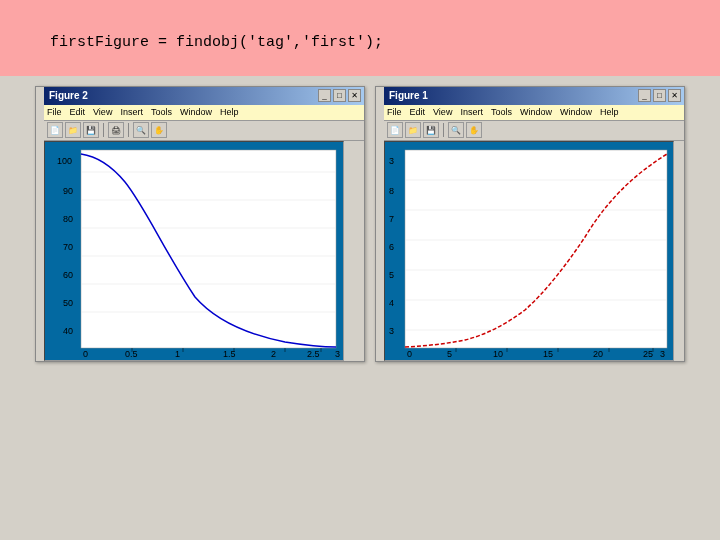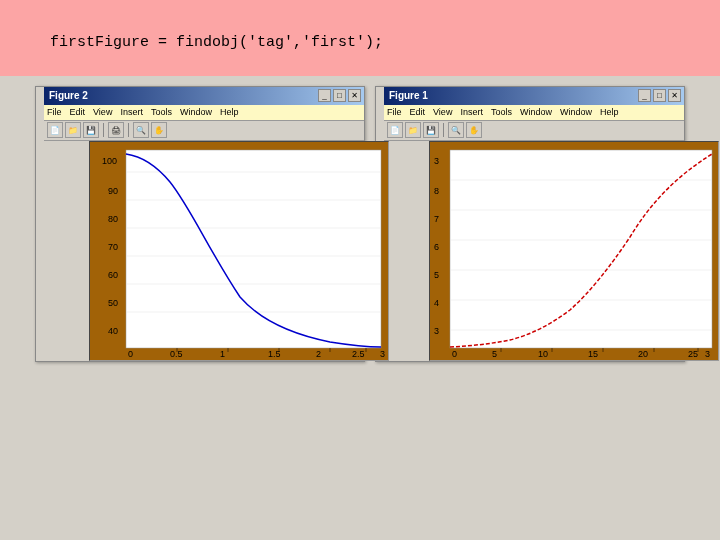--- a/index.html
+++ b/index.html
@@ -115,25 +115,24 @@
     }
 
     .toolbar-sep {
       width: 1px;
       height: 14px;
       background: #888;
       margin: 0 2px;
     }
 
     .plot-area {
-      background: #a16207;
+      background: #0369a1;
       border: 1px inset #999;
       position: relative;
       overflow: hidden;
-      margin-left: 45px;
     }
 
     
     .fig2-plot {
       width: 300px;
       height: 220px;
     }
 
     
     .fig1-plot {

